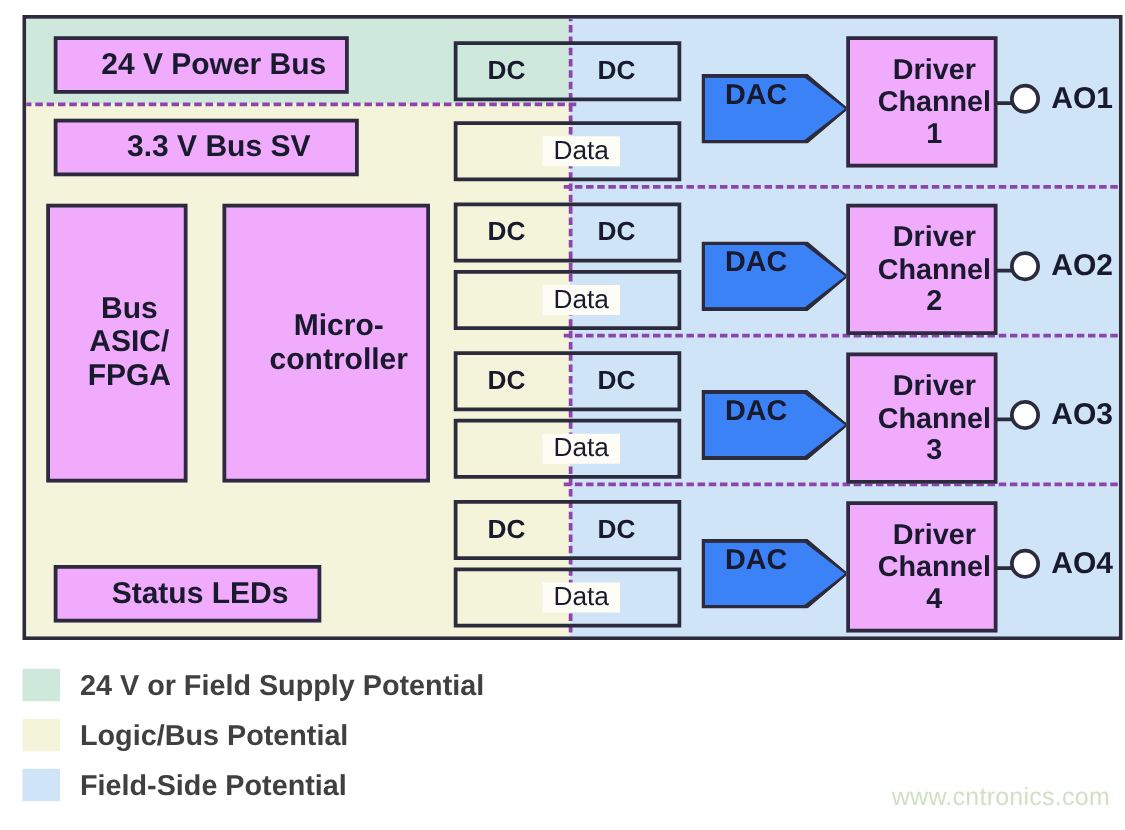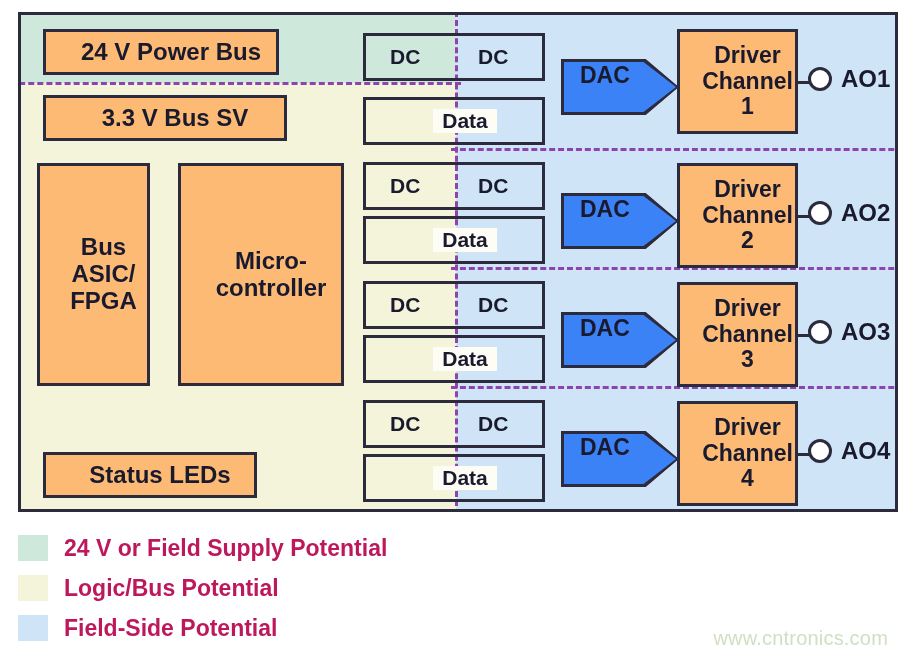--- a/index.html
+++ b/index.html
@@ -33,32 +33,32 @@
   }
 
   
   .blk{
     position:absolute;box-sizing:border-box;
     border:3px solid #2b2b3d;
     display:flex;align-items:center;justify-content:center;
     text-align:center;line-height:1.12;
     font-weight:bold;
   }
-  .blk.purple{background:#fdba74;padding-left:20px;}
+  .blk.purple{background:#f0abfc;padding-left:20px;}
   .blk.clear{background:transparent;padding-left:22px;}
 
   
   .dcbox{justify-content:flex-start;}
   .dcbox .dc-l,.dcbox .dc-r{
     position:absolute;top:50%;transform:translateY(-50%);
     font-weight:bold;font-size:21px;
   }
 
   .databox .data-lbl{
-    background:#fdfdf5;padding:0 9px;font-size:21px;font-weight:bold;
+    background:#fdfdf5;padding:0 9px;font-size:21px;font-weight:normal;
   }
 
   
   .dac{
     position:absolute;box-sizing:border-box;
     background:#e0d2ec;
     -webkit-clip-path:polygon(0 0,72% 0,100% 50%,72% 100%,0 100%);
     clip-path:polygon(0 0,72% 0,100% 50%,72% 100%,0 100%);
     display:flex;align-items:center;justify-content:flex-start;
   }
@@ -91,21 +91,21 @@
   }
   .ao-lbl{
     position:absolute;font-size:24px;font-weight:bold;color:#1a1a2e;
     white-space:nowrap;
   }
 
   
   #legend{position:absolute;left:18px;top:528px;width:600px;}
   .leg-row{display:flex;align-items:center;height:40px;}
   .leg-sw{width:30px;height:26px;margin-right:16px;flex:none;}
-  .leg-tx{font-size:23px;font-weight:bold;color:#be185d;}
+  .leg-tx{font-size:23px;font-weight:bold;color:#404040;}
 
   #watermark{
     position:absolute;right:12px;bottom:14px;
     font-size:20px;color:#cfe0c4;font-weight:normal;
     letter-spacing:.2px;
   }
 </style>
 </head>
 <body>
 

